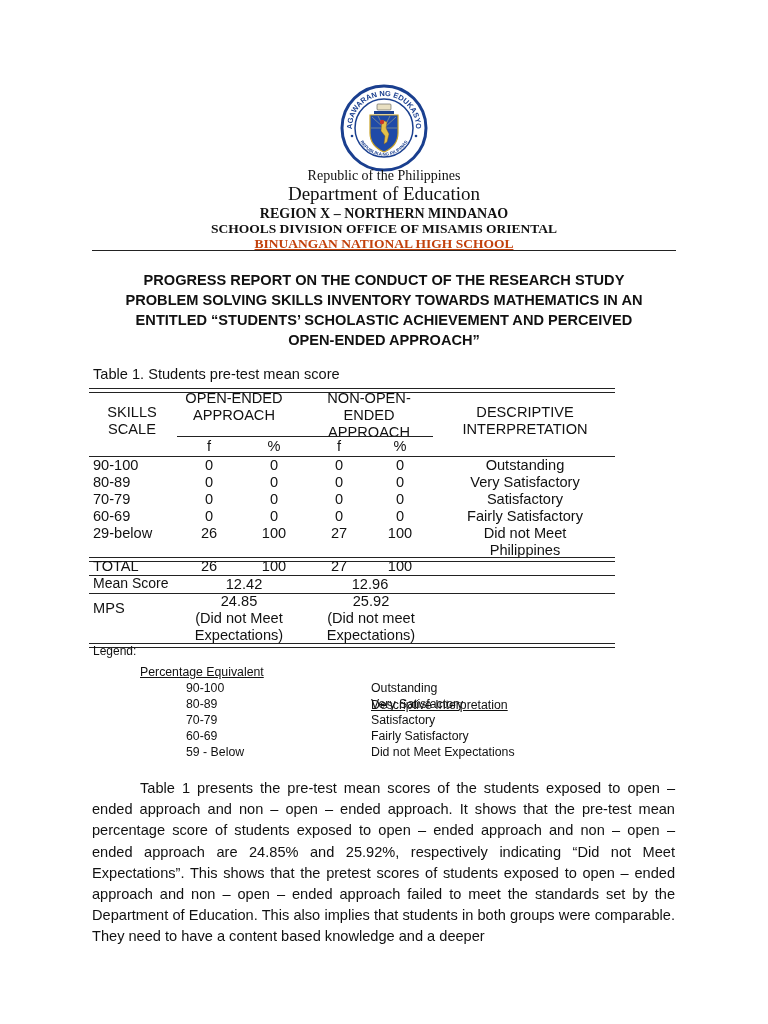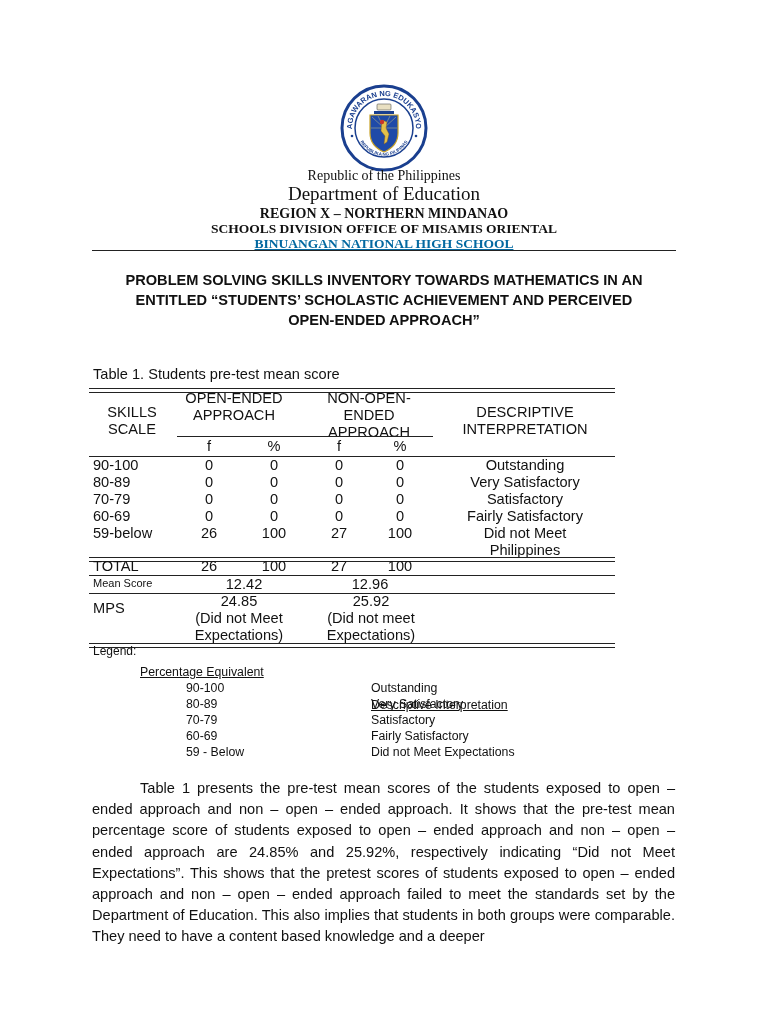--- a/index.html
+++ b/index.html
@@ -8,21 +8,21 @@
   .sans { font-family: "Liberation Sans", "DejaVu Sans", sans-serif; }
 
   
   .seal { position: absolute; left: 340px; top: 84px; width: 88px; height: 88px; }
 
   .hdr { position: absolute; left: 0; width: 768px; text-align: center; }
   .hdr-republic { top: 168px; font-size: 14px; }
   .hdr-deped { top: 183px; font-size: 19px; }
   .hdr-region { top: 206px; font-size: 14px; font-weight: bold; }
   .hdr-division { top: 221px; font-size: 13.5px; font-weight: bold; }
-  .hdr-school { top: 236px; font-size: 13.5px; font-weight: bold; color: #0369a1; text-decoration: underline; }
+  .hdr-school { top: 236px; font-size: 13.5px; font-weight: bold; color: #c2410c; text-decoration: underline; }
   .hdr-rule { position: absolute; left: 92px; width: 584px; top: 250px; height: 0; border-top: 1.5px solid #222; }
 
   .title { position: absolute; left: 90px; width: 588px; top: 270px; text-align: center; font-weight: bold; font-size: 14.6px; line-height: 20px; }
 
   .caption { position: absolute; left: 93px; top: 366px; font-size: 14.6px; }
 
   
   .tbl { position: absolute; left: 89px; width: 526px; top: 387px; font-size: 14.6px; }
   .dbl { position: absolute; left: 0; width: 526px; height: 3px; border-top: 1.2px solid #222; border-bottom: 1.2px solid #222; }
   .line { position: absolute; height: 0; border-top: 1.2px solid #222; }
@@ -73,20 +73,21 @@
 </div>
 
 <div class="hdr hdr-republic serif">Republic of the Philippines</div>
 <div class="hdr hdr-deped serif">Department of Education</div>
 <div class="hdr hdr-region serif">REGION X – NORTHERN MINDANAO</div>
 <div class="hdr hdr-division serif">SCHOOLS DIVISION OFFICE OF MISAMIS ORIENTAL</div>
 <div class="hdr hdr-school serif">BINUANGAN NATIONAL HIGH SCHOOL</div>
 <div class="hdr-rule"></div>
 
 <div class="title sans">
+  <div>PROGRESS REPORT ON THE CONDUCT OF THE RESEARCH STUDY</div>
   <div>PROBLEM SOLVING SKILLS INVENTORY TOWARDS MATHEMATICS IN AN</div>
   <div>ENTITLED “STUDENTS’ SCHOLASTIC ACHIEVEMENT AND PERCEIVED</div>
   <div>OPEN-ENDED APPROACH”</div>
 </div>
 
 <div class="caption sans">Table 1. Students pre-test mean score</div>
 
 <div class="tbl sans">
   <div class="dbl" style="top:1px;"></div>
 
@@ -140,21 +141,21 @@
   </div>
   <div>
     <div class="cell" style="left:4px;top:121px;">60-69</div>
     <div class="cell c" style="left:98px;width:44px;top:121px;">0</div>
     <div class="cell c" style="left:160px;width:50px;top:121px;">0</div>
     <div class="cell c" style="left:228px;width:44px;top:121px;">0</div>
     <div class="cell c" style="left:286px;width:50px;top:121px;">0</div>
     <div class="cell c" style="left:356px;width:160px;top:121px;">Fairly Satisfactory</div>
   </div>
   <div>
-    <div class="cell" style="left:4px;top:138px;">59-below</div>
+    <div class="cell" style="left:4px;top:138px;">29-below</div>
     <div class="cell c" style="left:98px;width:44px;top:138px;">26</div>
     <div class="cell c" style="left:160px;width:50px;top:138px;">100</div>
     <div class="cell c" style="left:228px;width:44px;top:138px;">27</div>
     <div class="cell c" style="left:286px;width:50px;top:138px;">100</div>
     <div class="cell c" style="left:356px;width:160px;top:138px;">
       <div>Did not Meet</div>
       <div>Philippines</div>
     </div>
   </div>
 
@@ -162,21 +163,21 @@
   <div>
     <div class="cell" style="left:4px;top:171px;">TOTAL</div>
     <div class="cell c" style="left:98px;width:44px;top:171px;">26</div>
     <div class="cell c" style="left:160px;width:50px;top:171px;">100</div>
     <div class="cell c" style="left:228px;width:44px;top:171px;">27</div>
     <div class="cell c" style="left:286px;width:50px;top:171px;">100</div>
   </div>
   <div class="line" style="left:0;width:526px;top:188px;"></div>
 
   <div>
-    <div class="cell" style="left:4px;top:188px;font-size:11px;">Mean Score</div>
+    <div class="cell" style="left:4px;top:188px;font-size:14px;">Mean Score</div>
     <div class="cell c" style="left:100px;width:110px;top:189px;">12.42</div>
     <div class="cell c" style="left:226px;width:110px;top:189px;">12.96</div>
   </div>
   <div class="line" style="left:0;width:526px;top:206px;"></div>
 
   <div>
     <div class="cell" style="left:4px;top:213px;">MPS</div>
     <div class="cell c" style="left:90px;width:120px;top:206px;">
       <div>24.85</div>
       <div>(Did not Meet</div>

